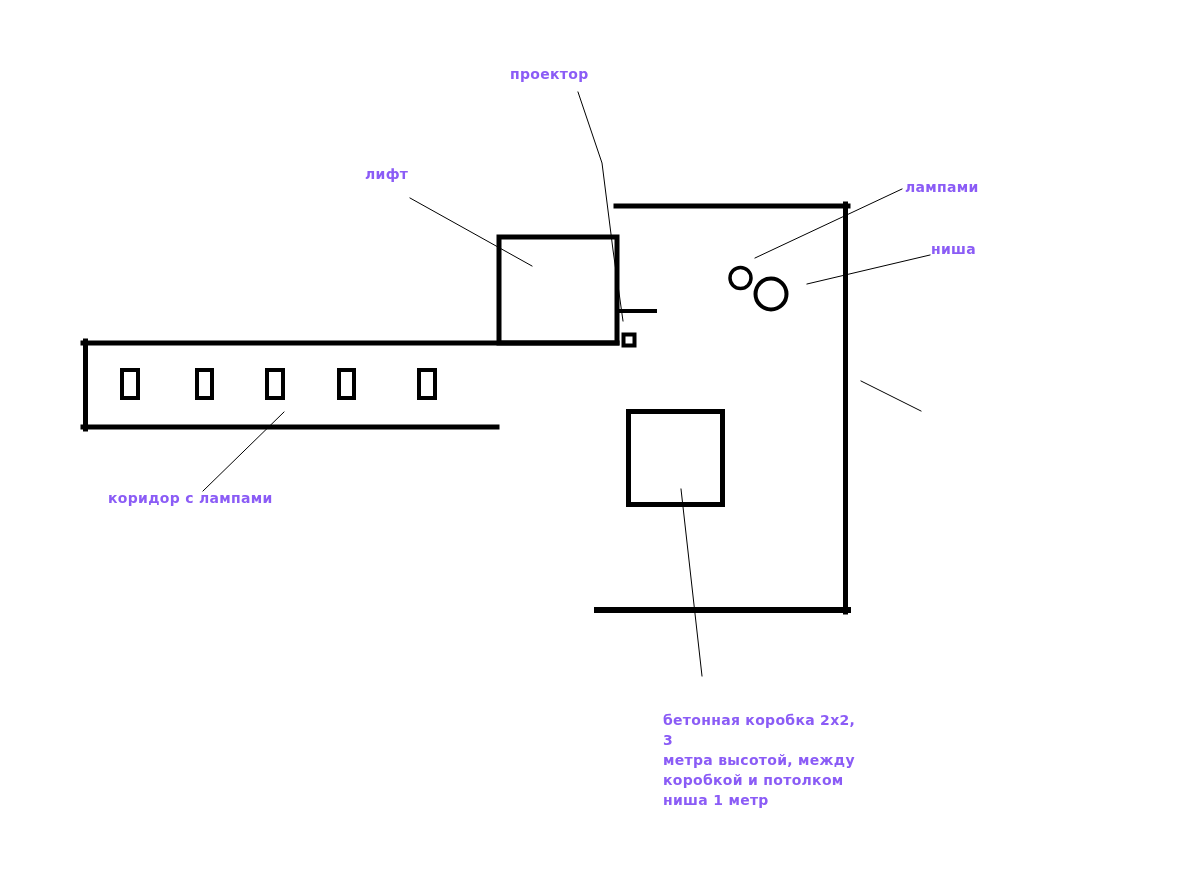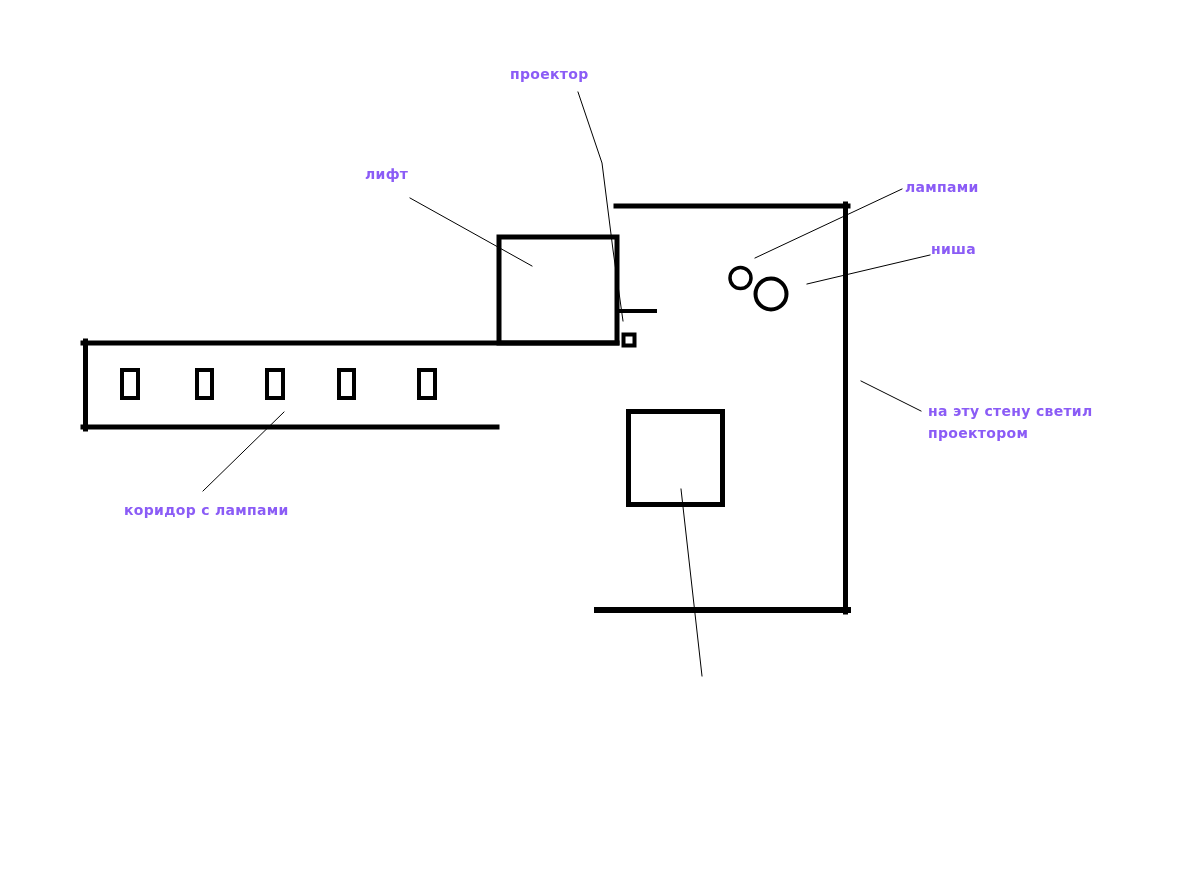--- a/index.html
+++ b/index.html
@@ -28,21 +28,21 @@
     letter-spacing: 0.3px;
     white-space: pre-line;
     line-height: 21px;
     color: #8b5cf6;
   }
   .lbl-projector { left: 510px; top: 64px;  }
   .lbl-lift      { left: 358px; top: 164px; margin-left: 7px; }
   .lbl-vacuum    { left: 905px; top: 177px; }
   .lbl-oleg      { left: 931px; top: 239px; }
   .lbl-wall-note { left: 928px; top: 400px; line-height: 22px; width: 170px; }
-  .lbl-corridor  { left: 108px; top: 500px; margin-left: 16px; }
+  .lbl-corridor  { left: 108px; top: 488px; }
   .lbl-box-note  { left: 663px; top: 710px; line-height: 20px; width: 200px; }
 </style>
 </head>
 <body>
 
 <div id="canvas">
 
   <svg id="sketch-svg" width="1194" height="878" viewBox="0 0 1194 878">
     <g stroke="#000000" fill="none" stroke-linecap="square">
 
@@ -81,19 +81,21 @@
   </svg>
 
   <div class="label lbl-projector">проектор</div>
 
   <div class="label lbl-lift">лифт</div>
 
   <div class="label lbl-vacuum">лампами</div>
 
   <div class="label lbl-oleg">ниша</div>
 
-  <div class="label lbl-wall-note">на эту стену светил
-проектором</div>
 
   <div class="label lbl-corridor">коридор с лампами</div>
 
+  <div class="label lbl-box-note">бетонная коробка 2х2, 3
+метра высотой, между
+коробкой и потолком
+ниша 1 метр</div>
 
 </div>
 
 </body></html>

